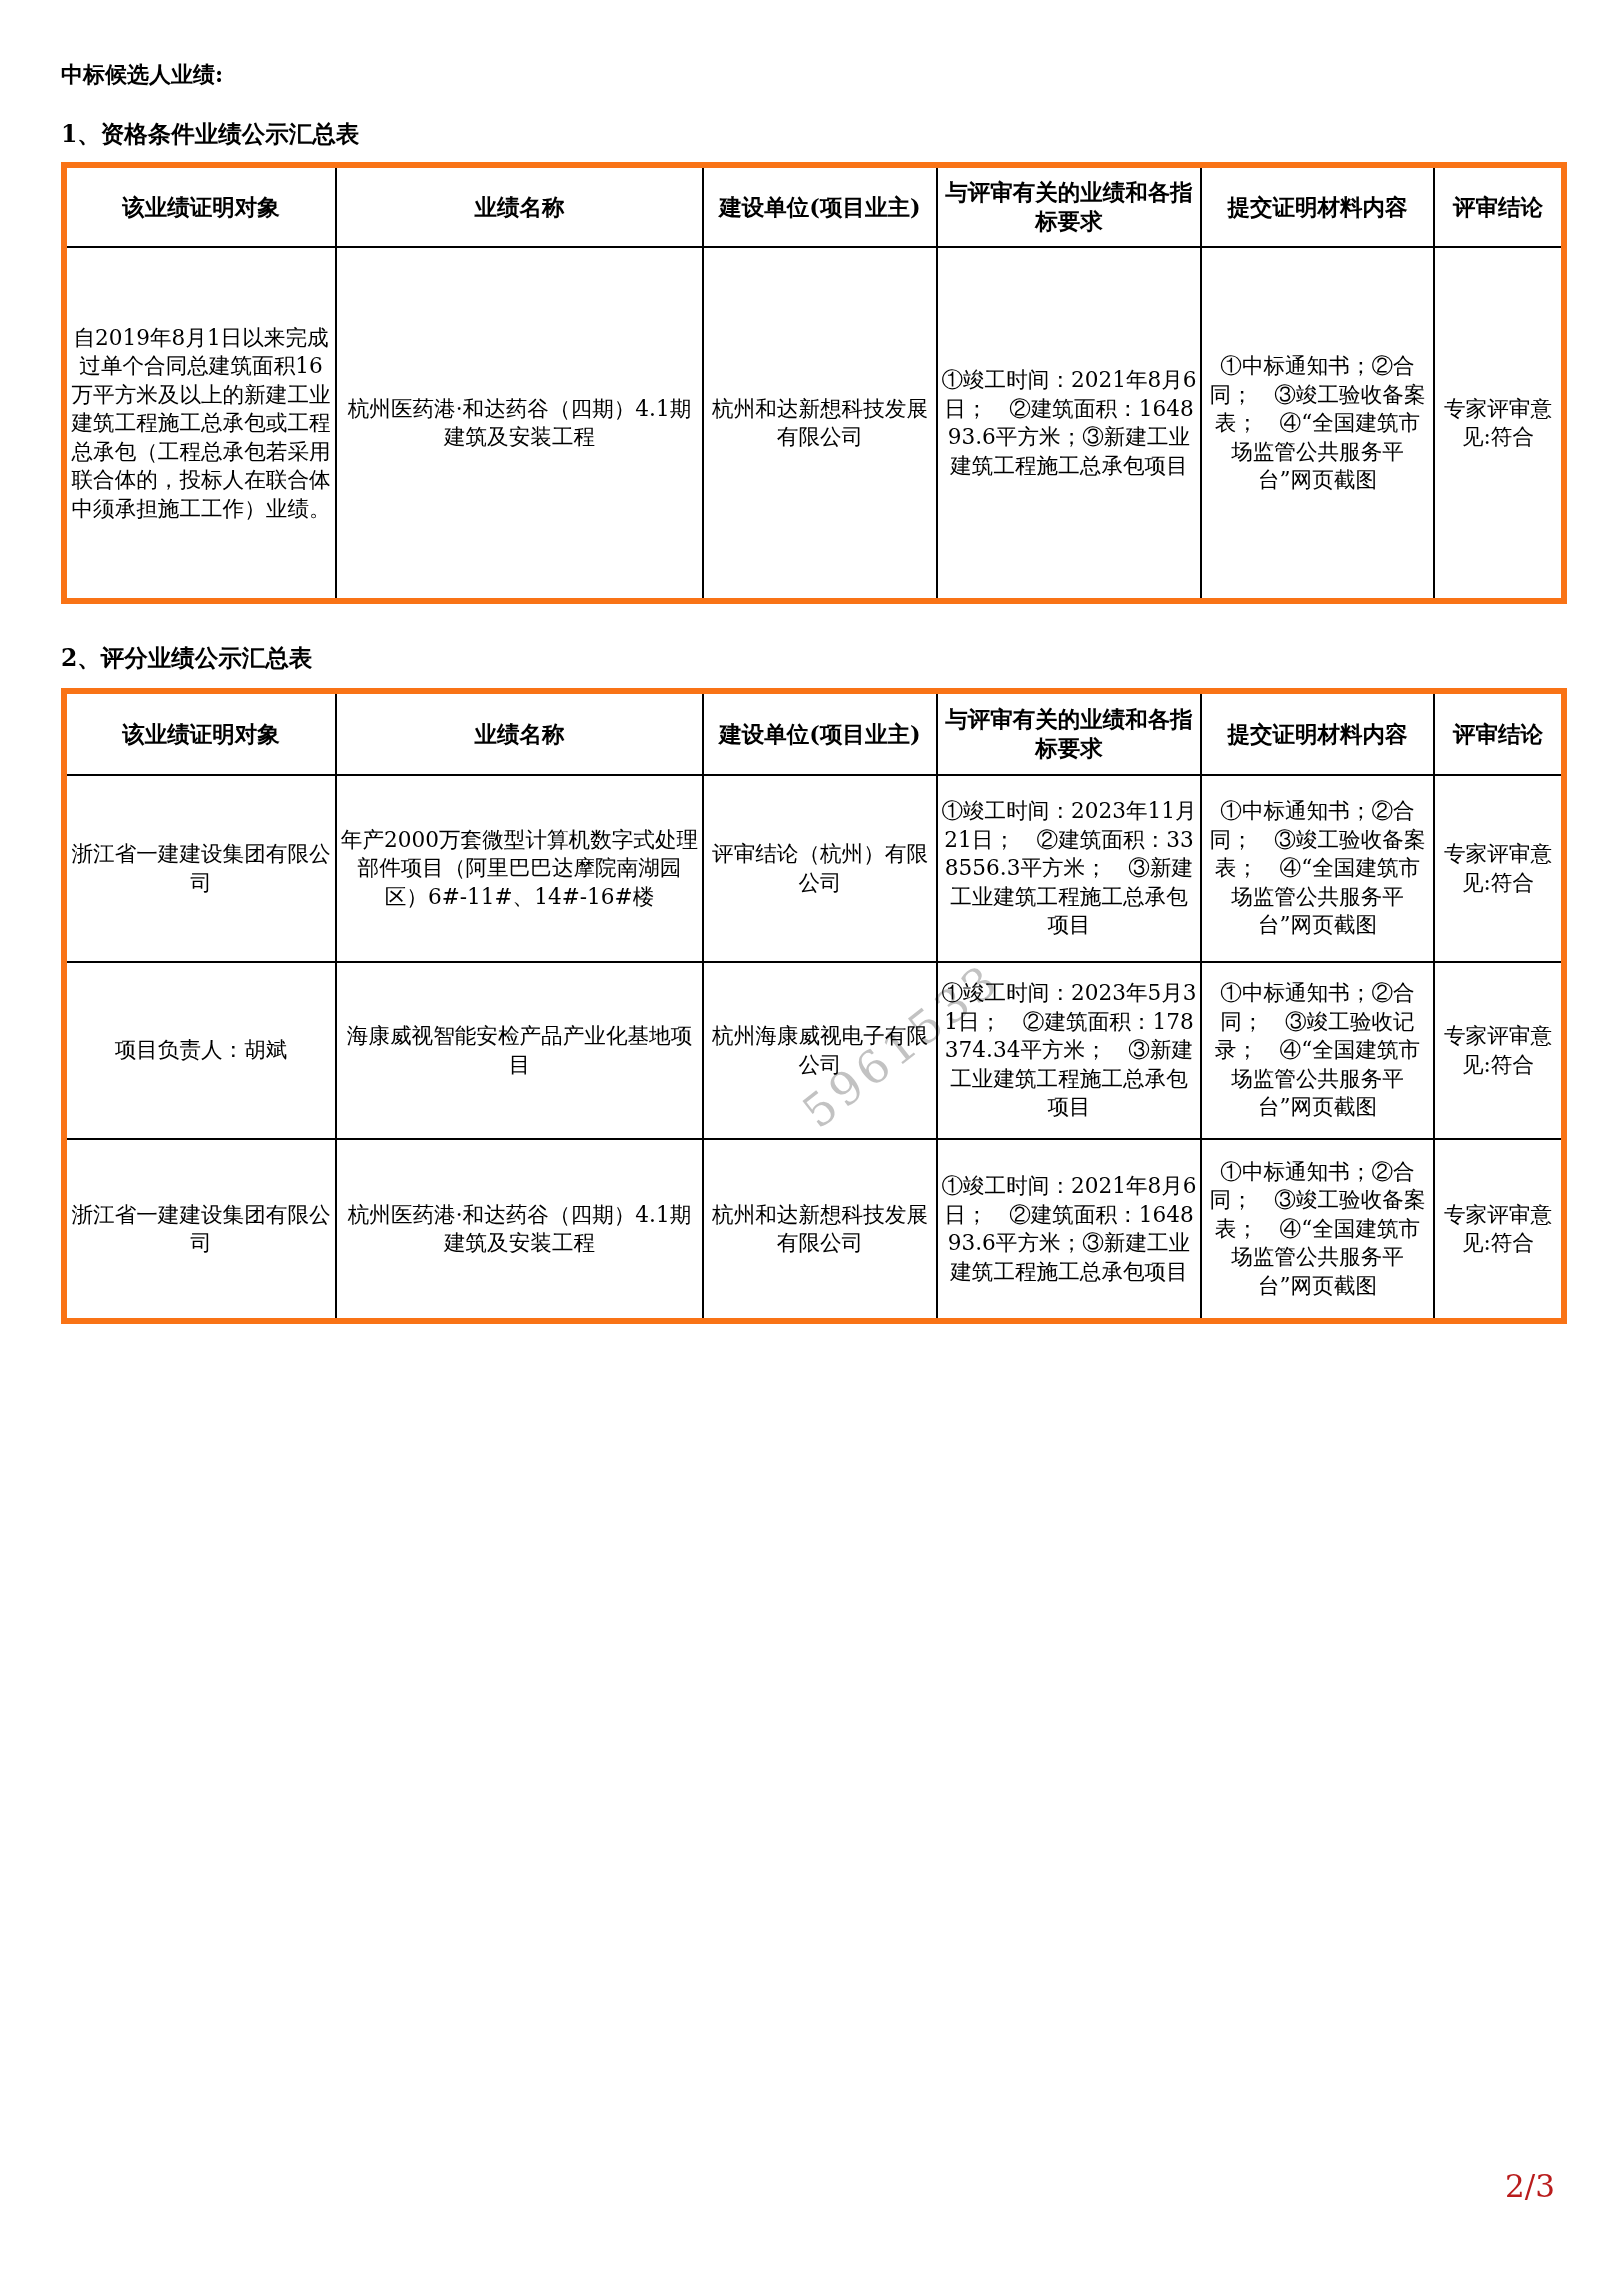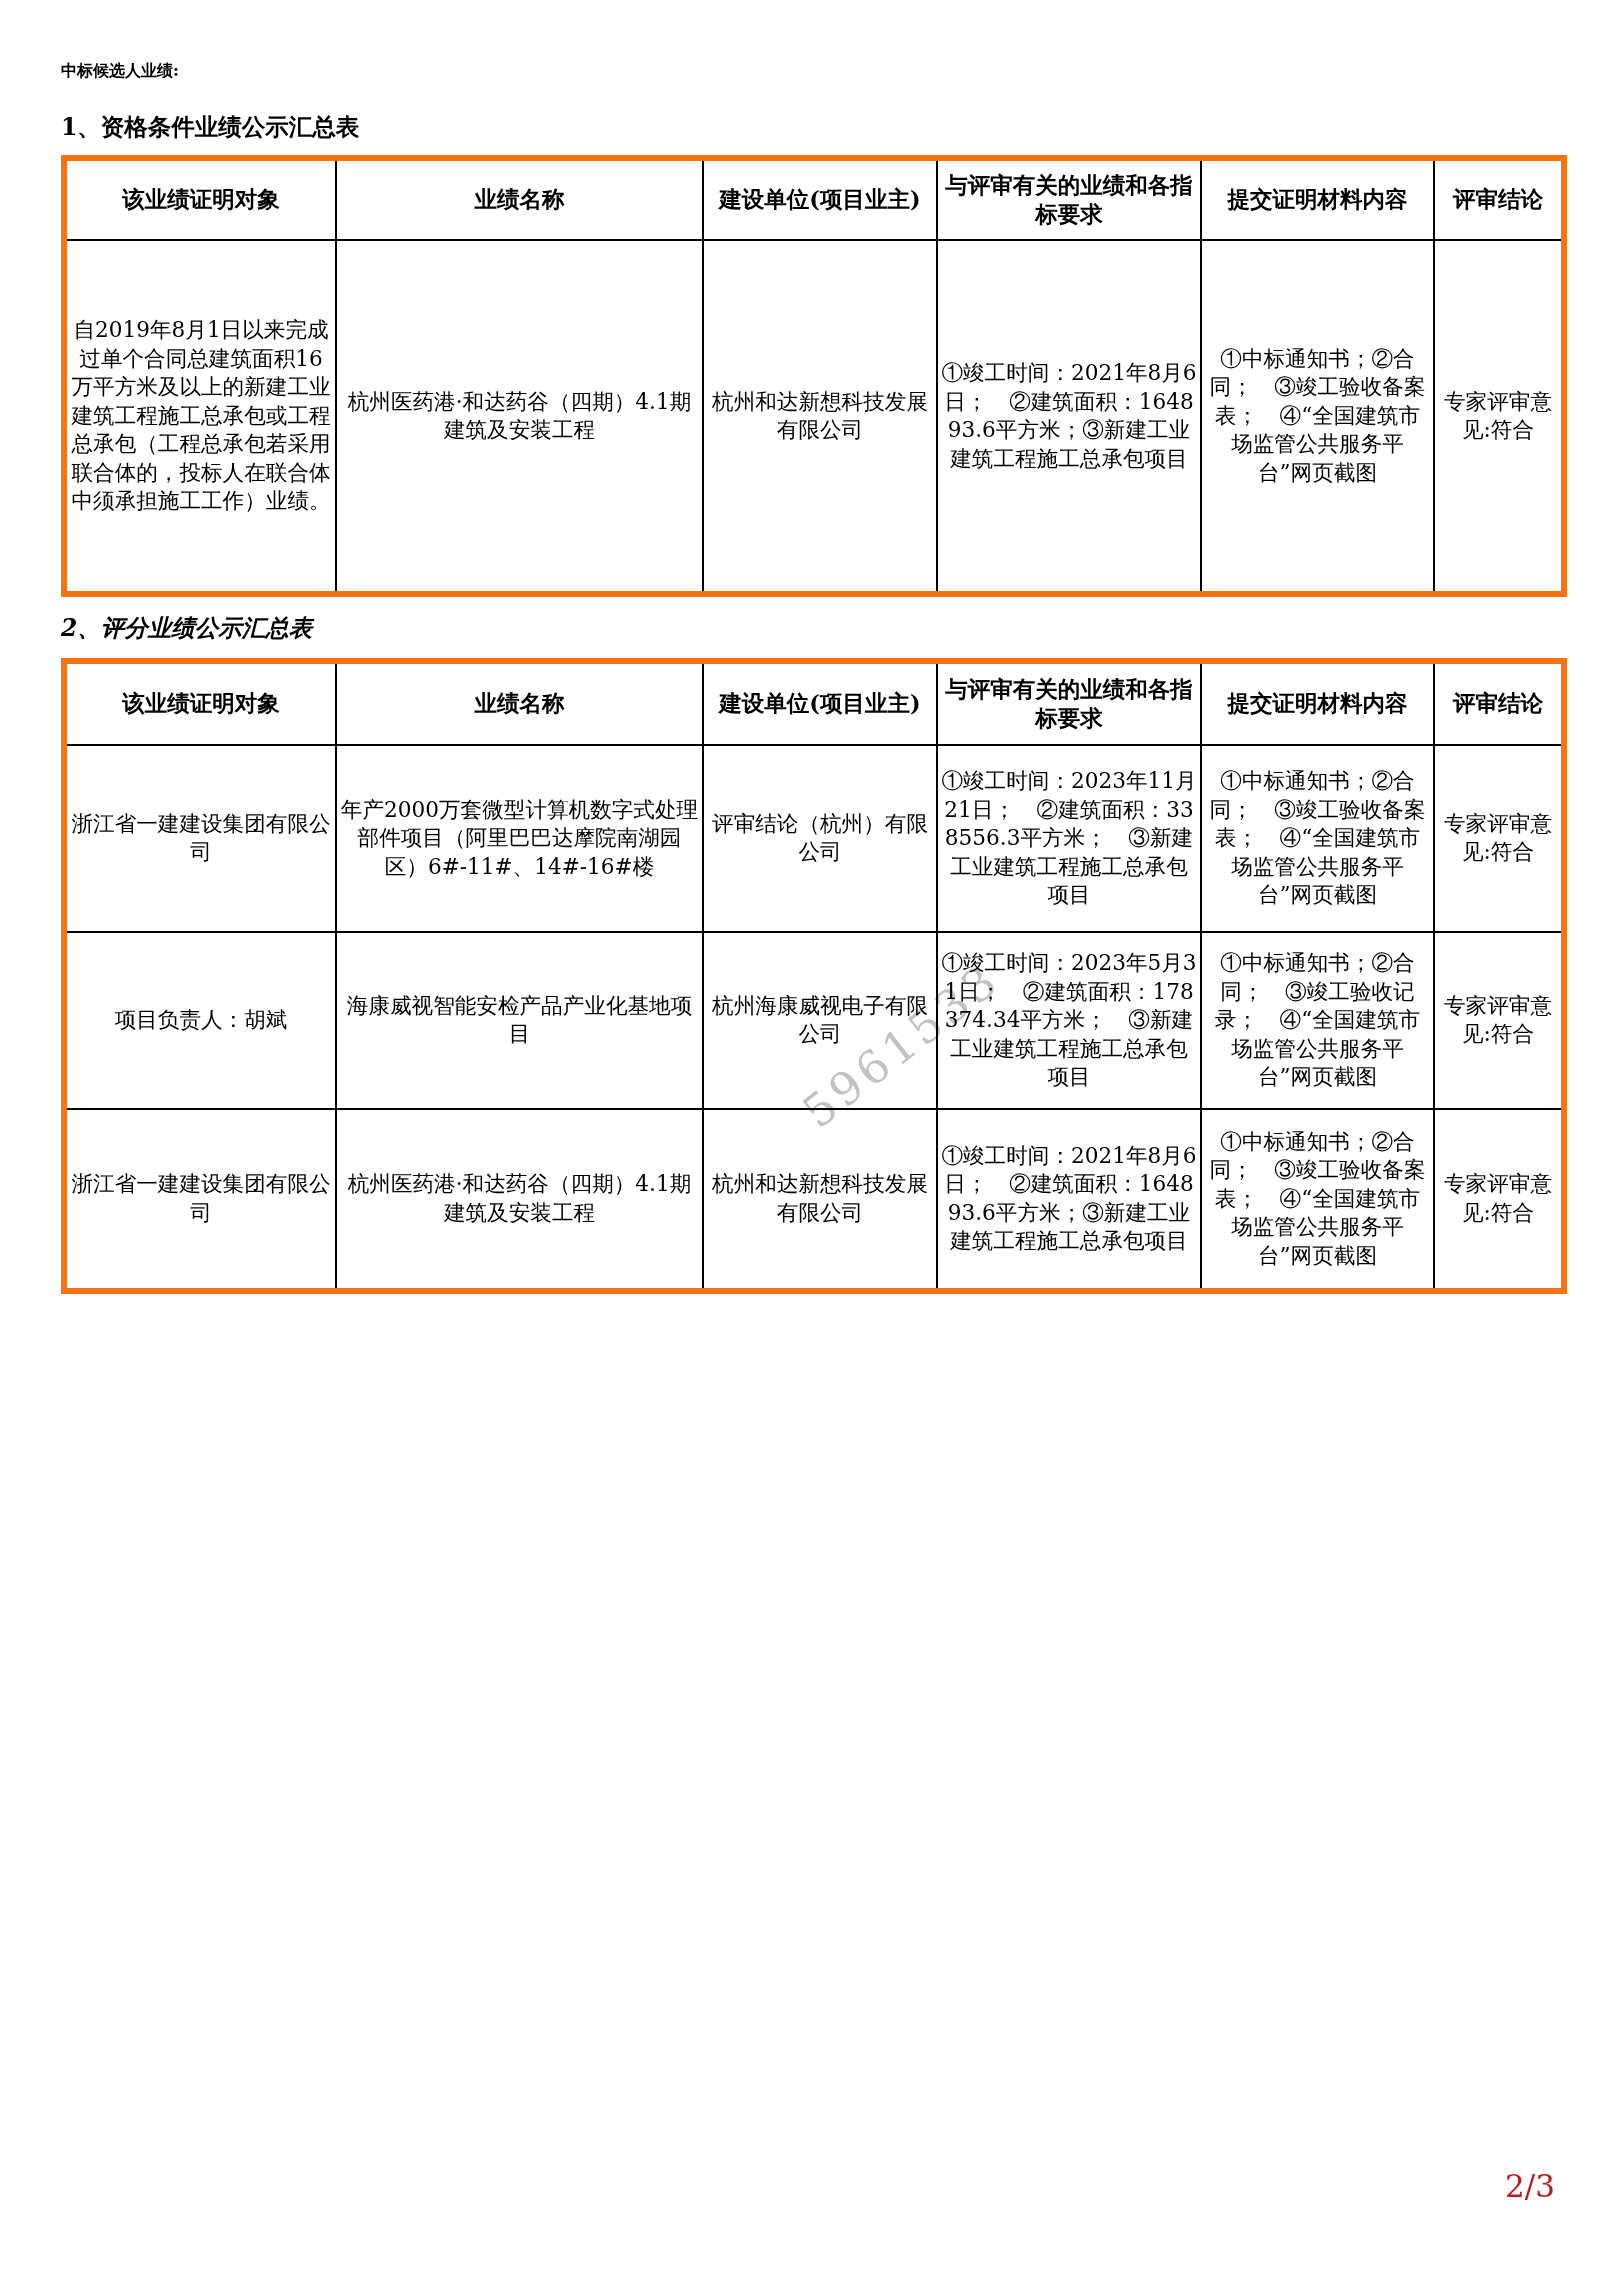--- a/index.html
+++ b/index.html
@@ -11,39 +11,39 @@
     color: #000000;
     font-family: "DejaVu Serif", "Liberation Serif", serif;
     overflow: hidden;
   }
   .doc {
     position: relative;
     z-index: 1;
     padding: 61px 60px 0 61px;
   }
   .doc-title {
-    font-size: 16px;
+    font-size: 22px;
     font-weight: bold;
     line-height: 1.2;
     margin: 0;
   }
   .candidate-line {
     margin-top: 41px;
     font-size: 23.5px;
     font-weight: bold;
     line-height: 1.2;
   }
   .candidate-line .name { margin-left: 86px; }
   .section-heading {
     margin-top: 33px;
     font-size: 23.5px;
     font-weight: bold;
     line-height: 1.2;
   }
-  .section-heading.second { margin-top: 17px; font-style: italic; }
+  .section-heading.second { margin-top: 40px; }
   table.perf {
     margin-top: 13.7px;
     width: 1500px;
     table-layout: fixed;
     border-collapse: collapse;
     border: 6px solid #f97316;
   }
   table.perf.second { margin-top: 15.7px; }
   table.perf th, table.perf td {
     border: 2px solid #000;

